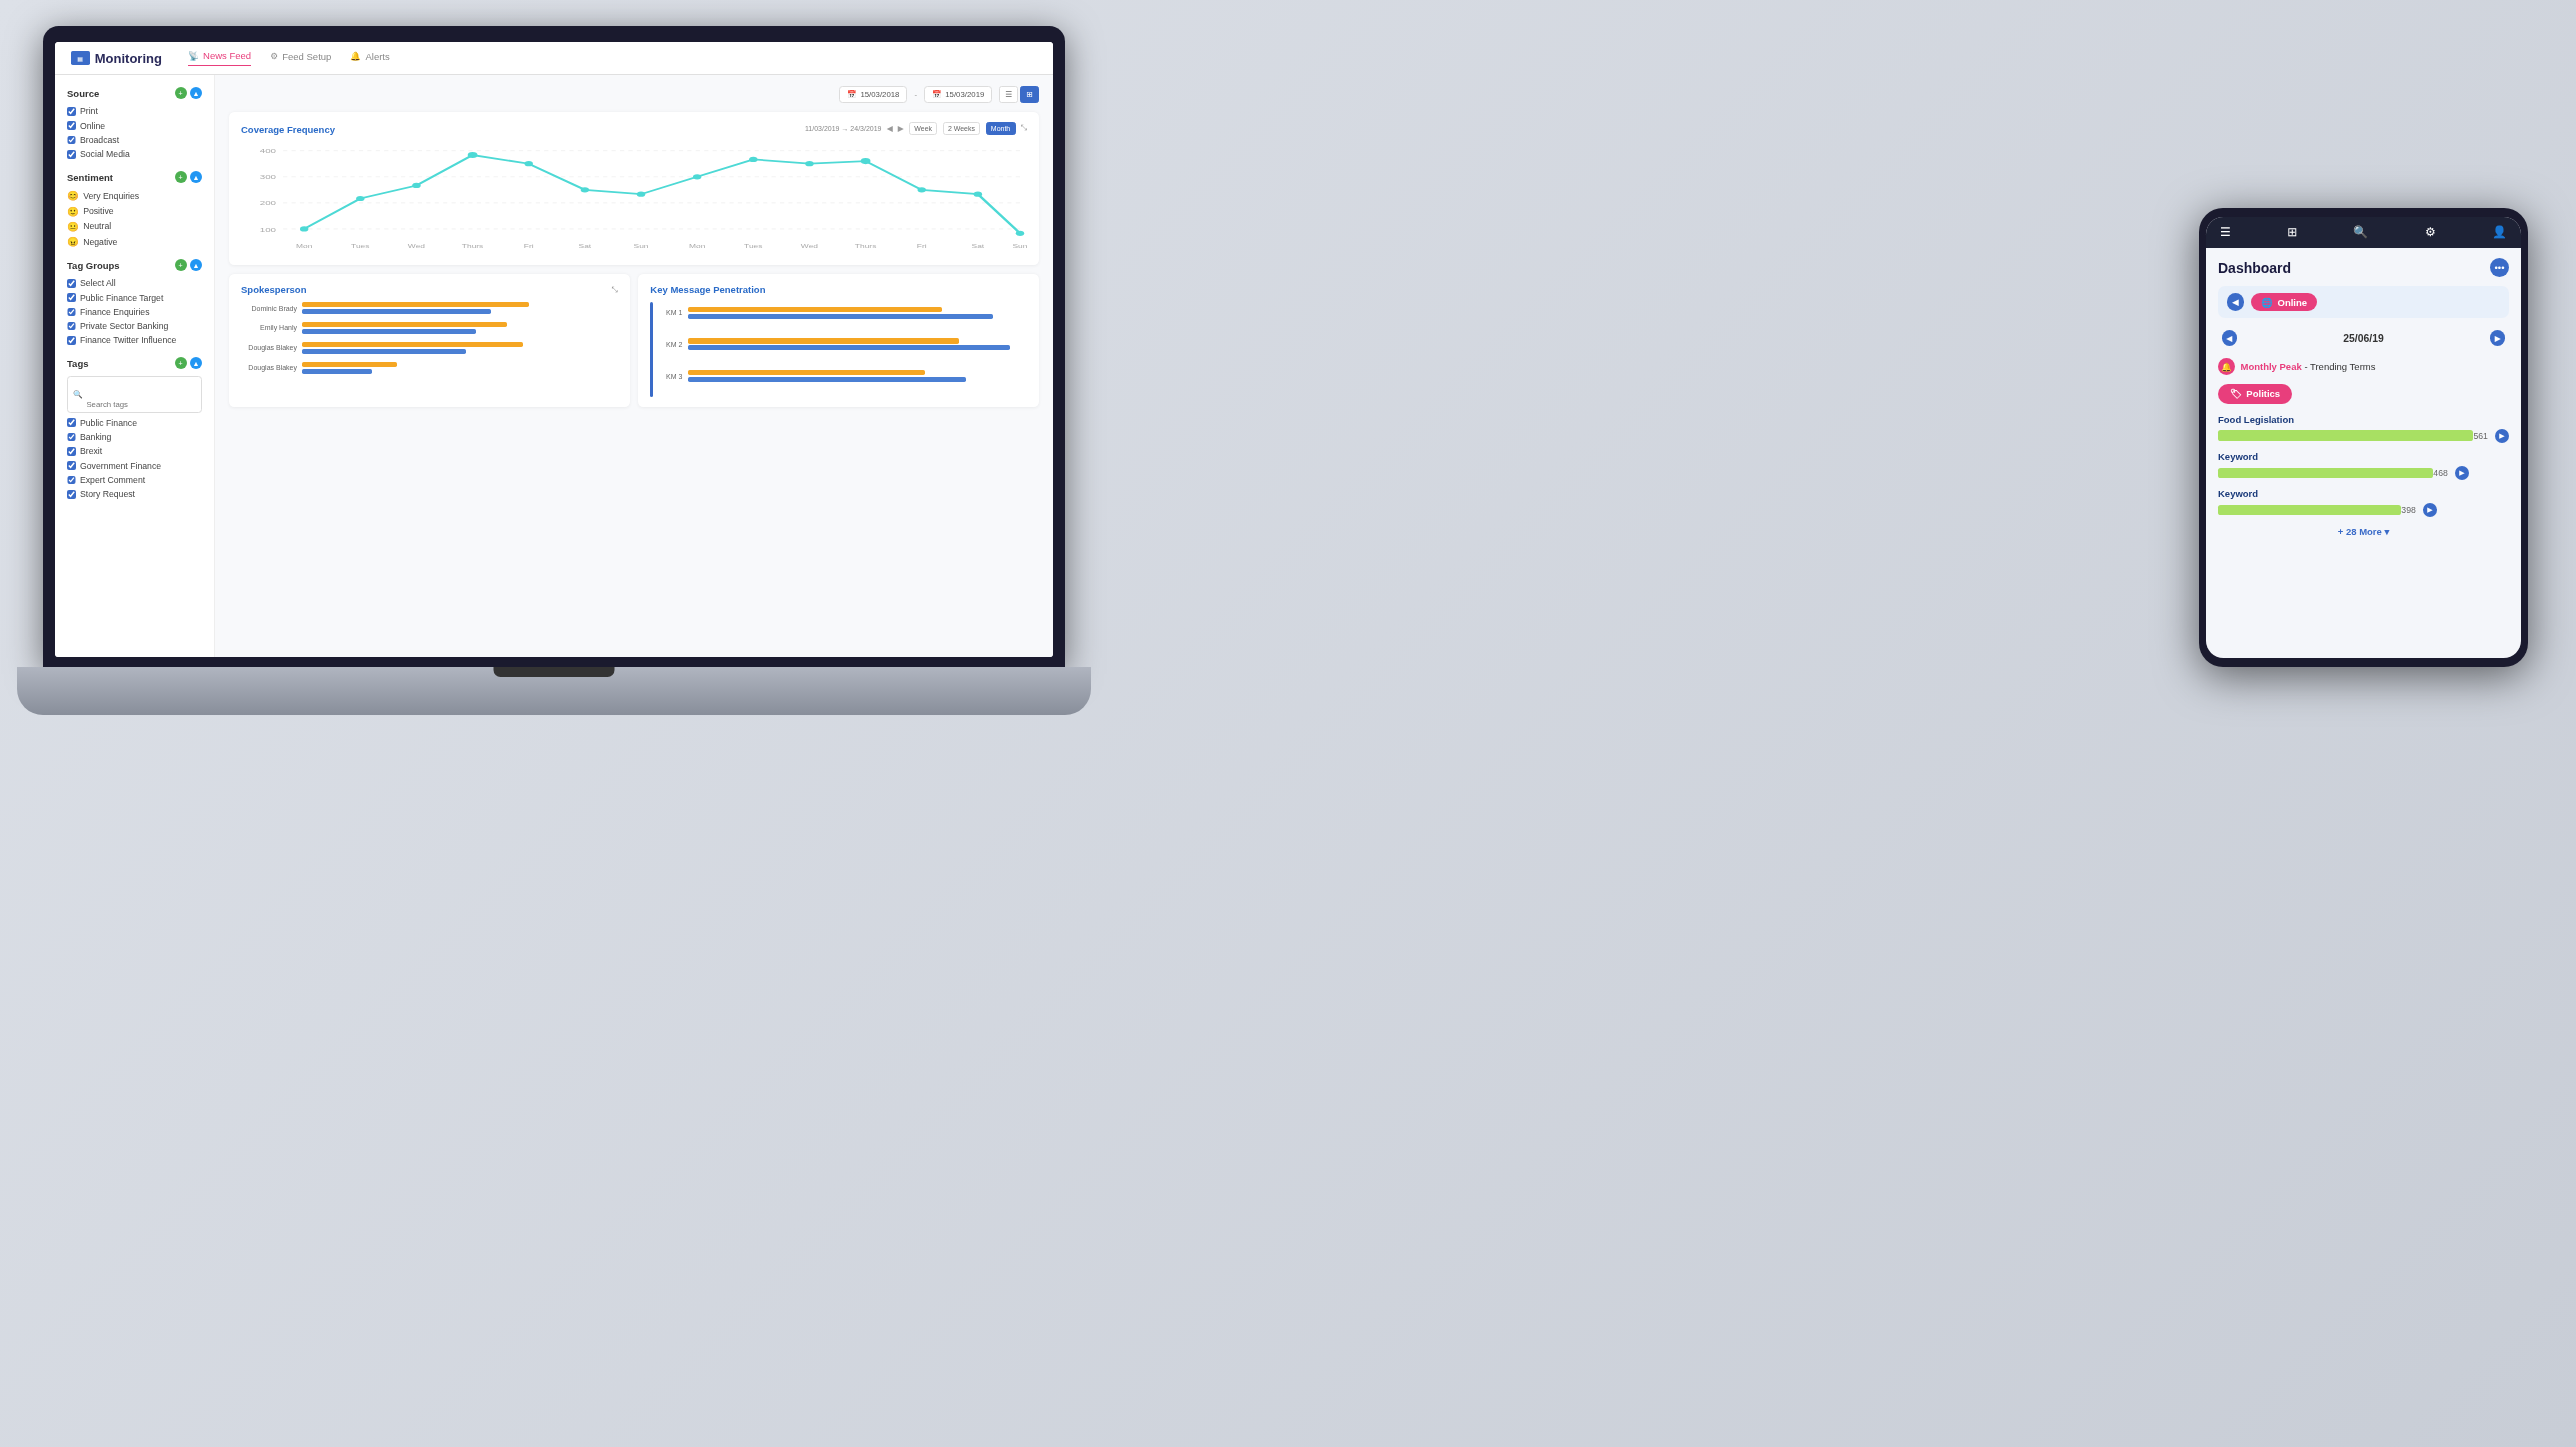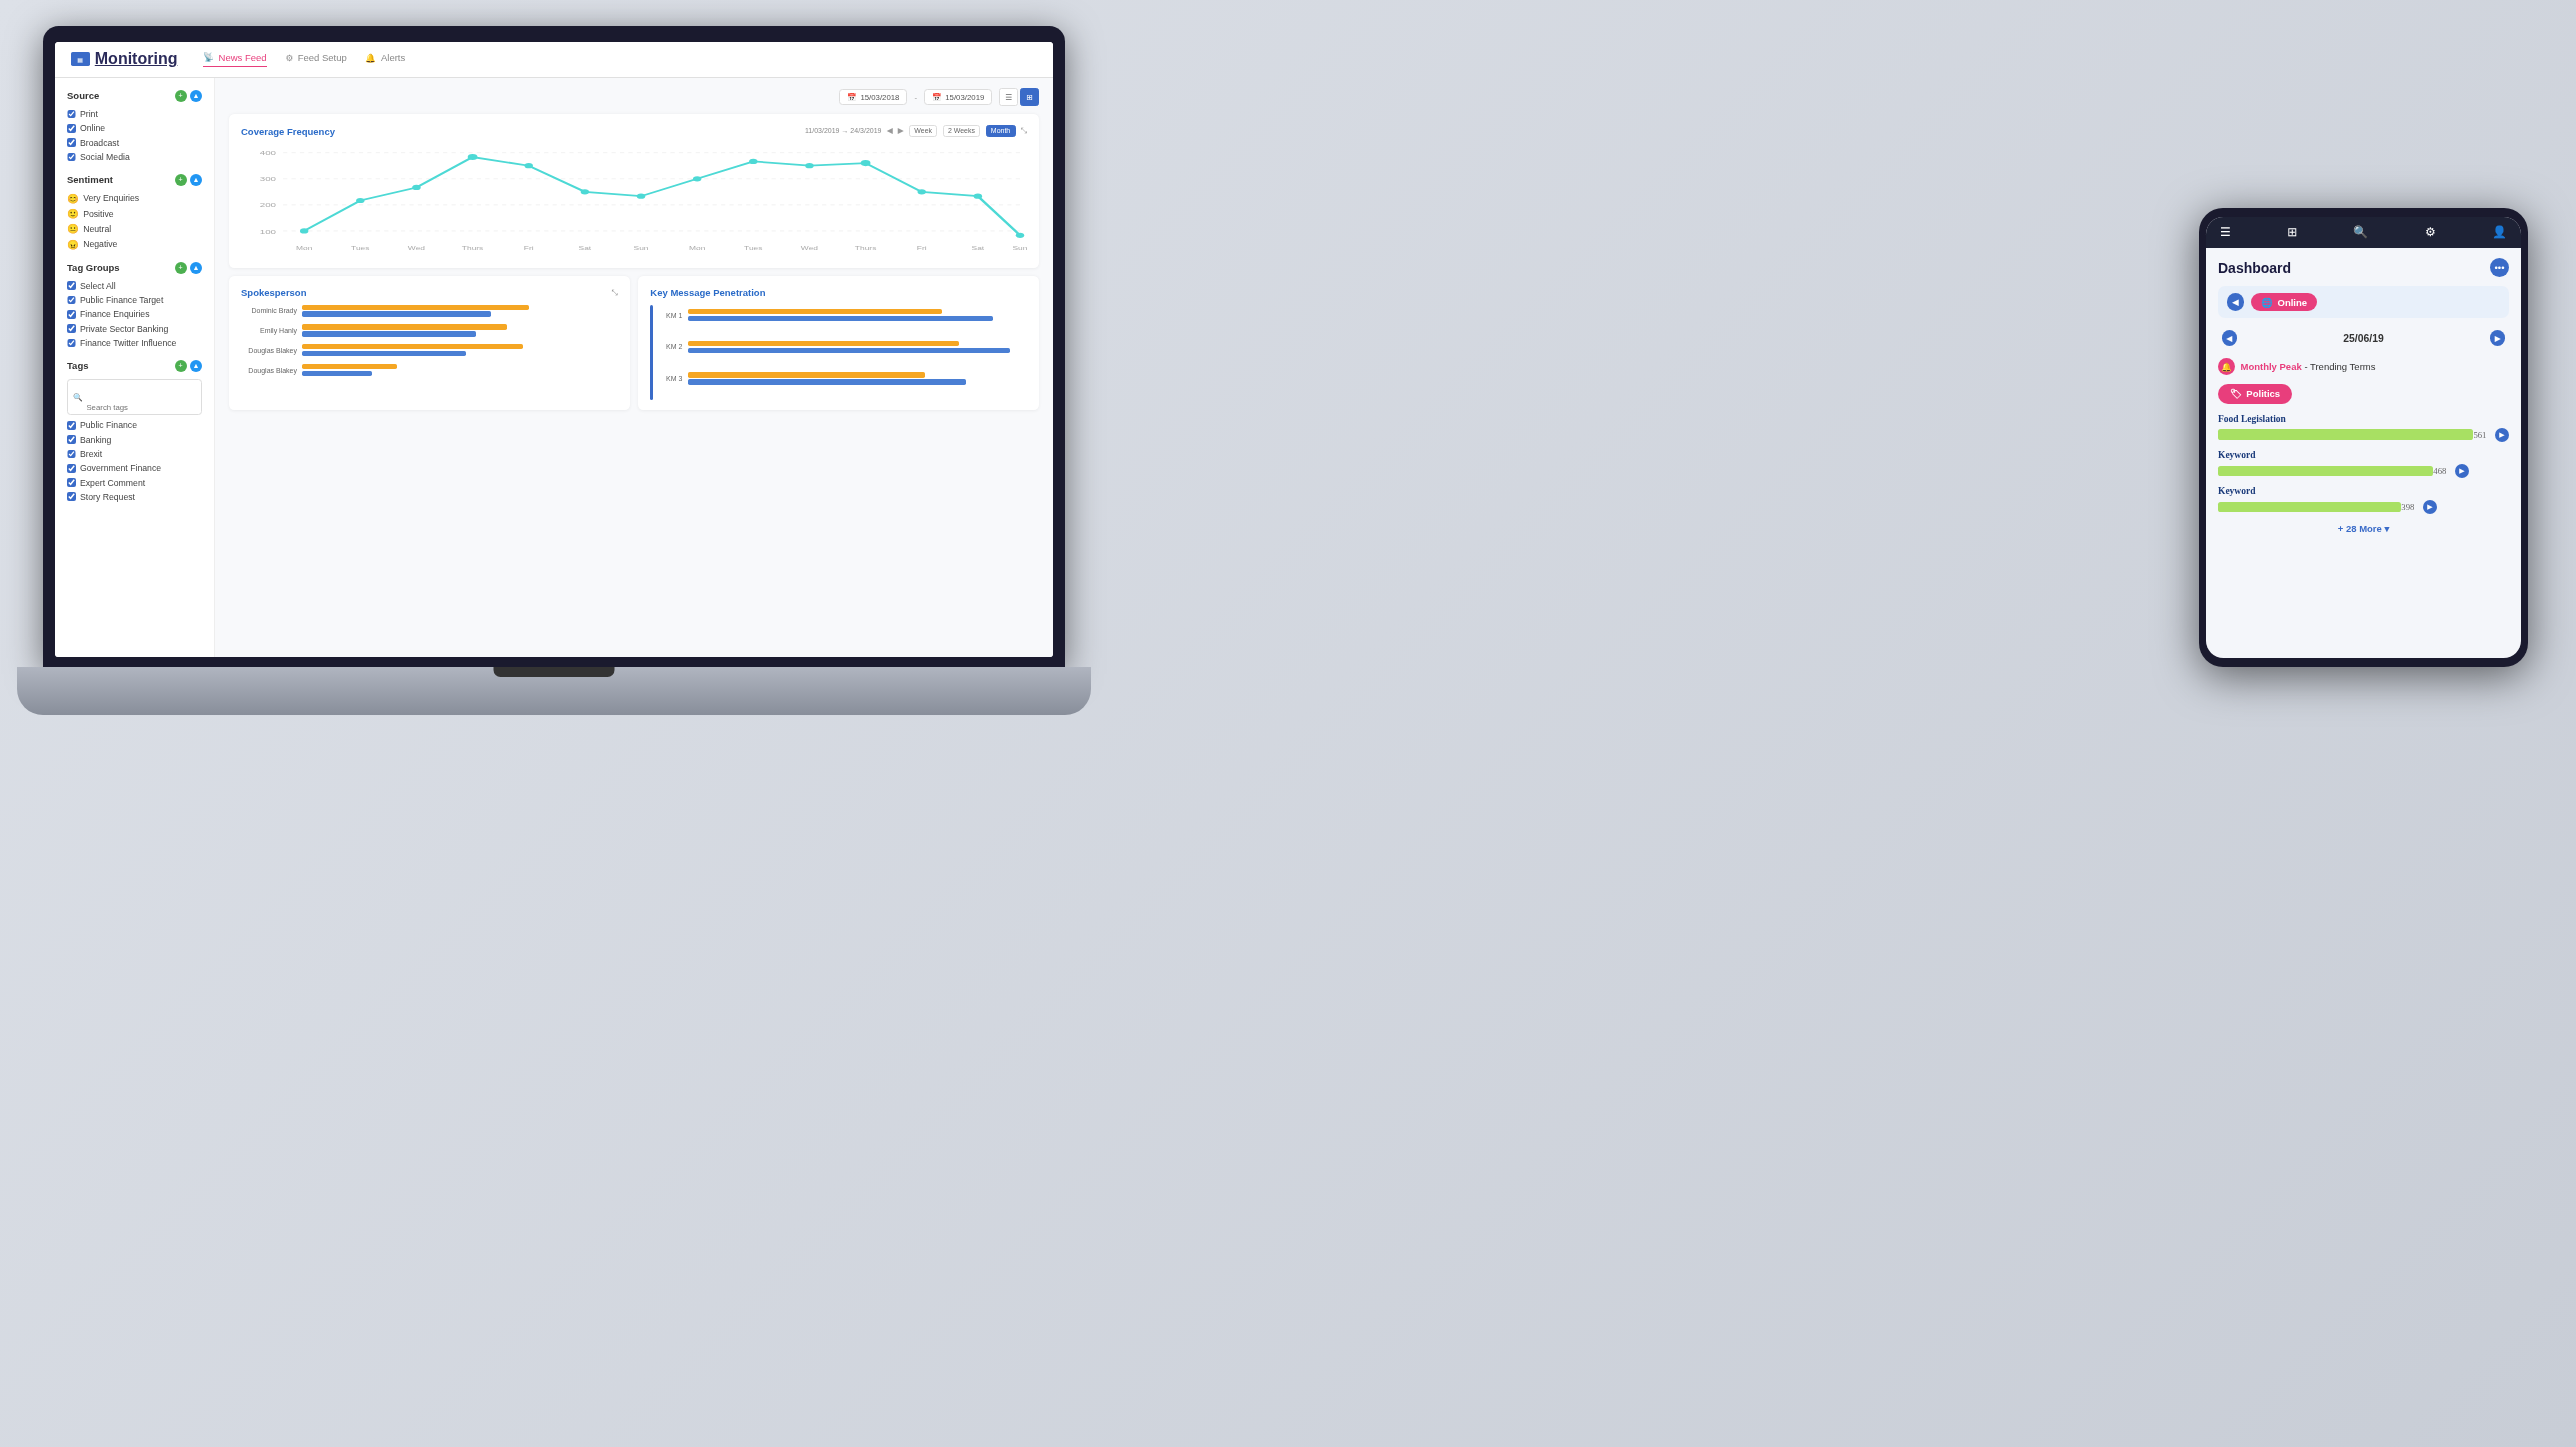--- a/index.html
+++ b/index.html
@@ -92,24 +92,23 @@
 
     .brand-icon {
       width: 19px; height: 14px;
       background: #3a6bc8;
       border-radius: 1.7px;
       display: flex; align-items: center; justify-content: center;
       font-size: 6px; color: #fff;
     }
 
     .brand-name {
-      font-size: 16px;
+      font-size: 13px;
       font-weight: 700;
       color: #2a2a5a;
-      text-decoration: underline;
     }
 
     .nav-items {
       display: flex;
       gap: 19px;
       align-items: center;
     }
 
     .nav-item {
       display: flex; align-items: center; gap: 4.3px;
@@ -482,21 +481,20 @@
       color: #fff;
       border-radius: 17.3px;
       padding: 4.3px 12px;
       font-size: 9.5px; font-weight: 600;
       display: inline-flex; align-items: center; gap: 4.3px;
       margin-bottom: 10.4px;
     }
 
     .trend-item {
       margin-bottom: 8.7px;
-      font-family: Liberation Serif, serif;
     }
 
     .trend-label {
       font-size: 9.5px; font-weight: 600;
       color: #1a3a7a;
       margin-bottom: 3.5px;
     }
 
     .trend-bar-row {
       display: flex; align-items: center; 

